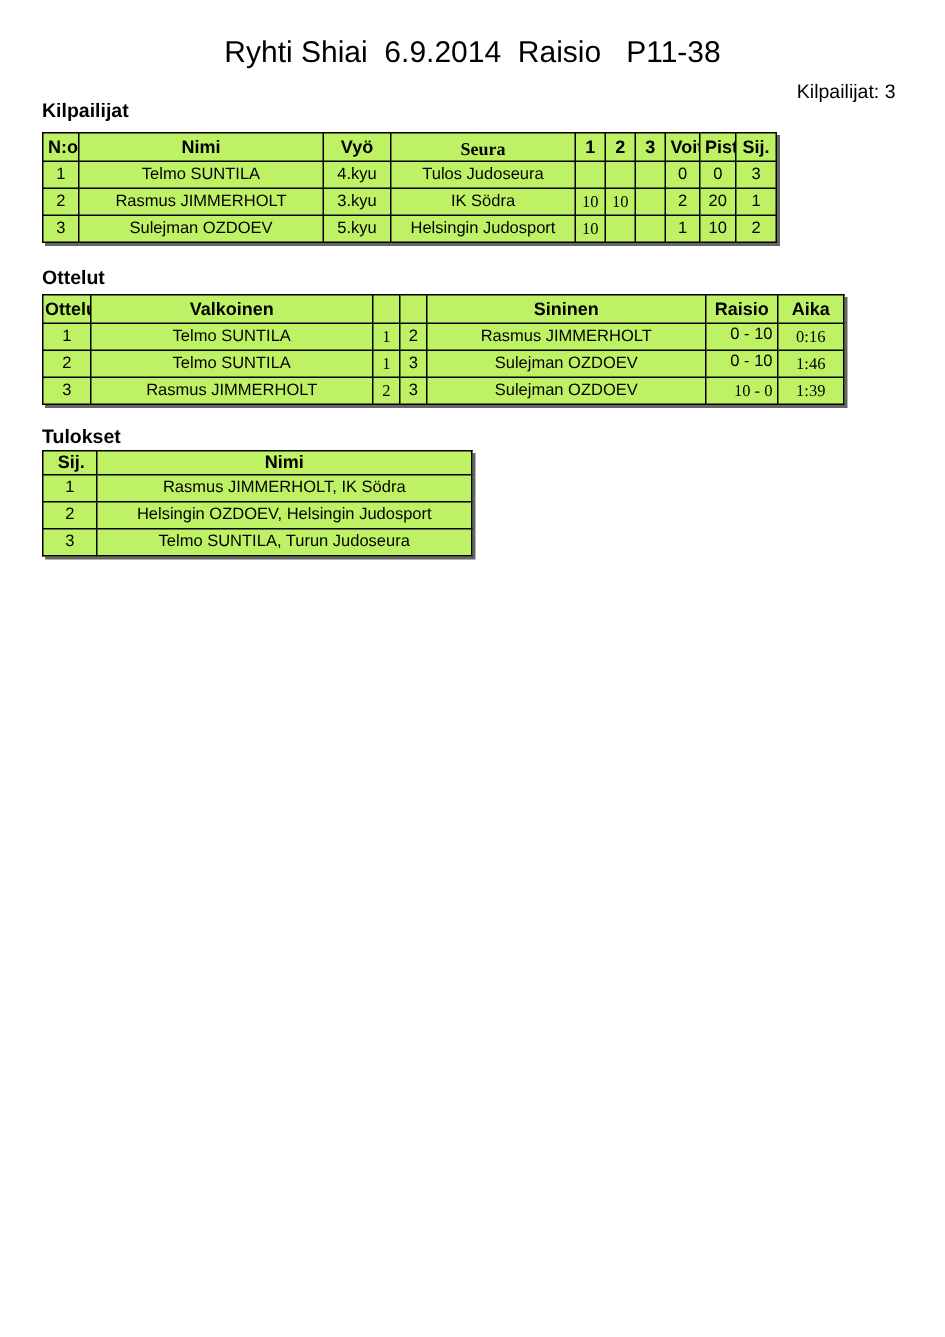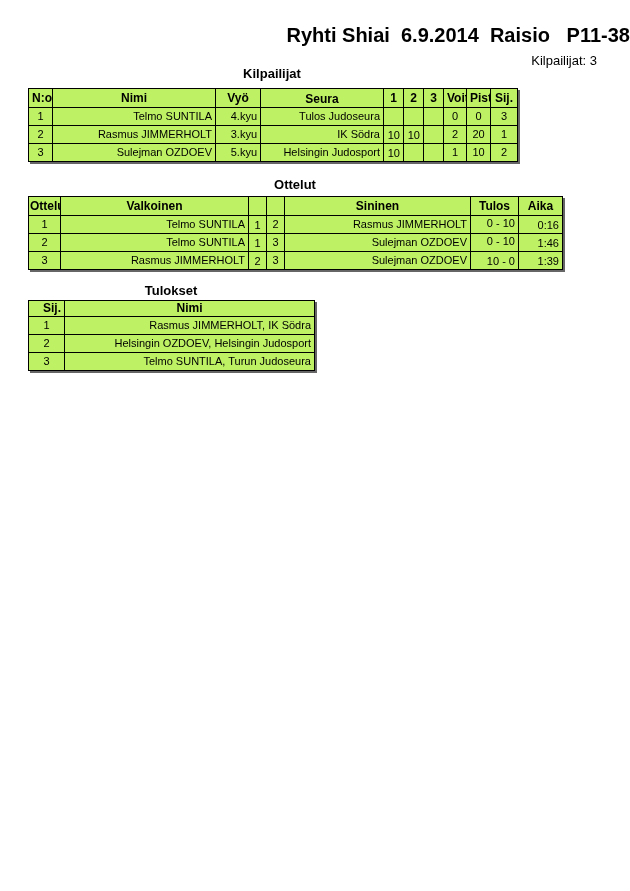--- a/index.html
+++ b/index.html
@@ -5,28 +5,28 @@
   * { box-sizing: border-box; }
   html, body { margin: 0; padding: 0; }
   body {
     width: 630px; height: 891px;
     background: #ffffff; color: #000000;
     font-family: "Liberation Sans", sans-serif;
     position: relative; overflow: hidden;
   }
   .page-title {
     position: absolute; top: 24px; left: 0; width: 630px;
-    text-align: right; font-size: 20px; font-weight: bold; white-space: pre;
+    text-align: center; font-size: 20px; font-weight: normal; white-space: pre;
   }
   .count-label {
     position: absolute; top: 53px; right: 33px;
     font-size: 13px; font-weight: normal;
   }
   .sec-heading {
-    position: absolute; font-size: 13px; font-weight: bold; text-align: center;
+    position: absolute; font-size: 13px; font-weight: bold; text-align: left;
   }
   .h-kilpailijat { top: 66px; left: 28px; width: 488px; }
   .h-ottelut    { top: 177px; left: 28px; width: 534px; }
   .h-tulokset   { top: 283px; left: 28px; width: 286px; }
 
   table {
     position: absolute; left: 28px;
     border-collapse: collapse; table-layout: fixed;
     background: #bef264;
     box-shadow: 2px 2px 0 rgba(0,0,0,0.6);
@@ -35,25 +35,25 @@
   #ottelut-table     { top: 196px; width: 535px; }
   #tulokset-table    { top: 300px; width: 287px; }
 
   th, td {
     border: 1px solid #000;
     font-size: 11px; font-weight: normal;
     height: 18px; padding: 1px 3px; line-height: 13px;
     white-space: nowrap; overflow: hidden; vertical-align: middle;
   }
   th { font-size: 12px; font-weight: bold; text-align: center; height: 19px; }
-  .al { text-align: right; }
+  .al { text-align: center; }
   .ac { text-align: center; }
   .ar { text-align: right; }
   .vt { vertical-align: top; }
-  .vb { vertical-align: bottom; }
+  .vb { vertical-align: bottom; font-family: Liberation Serif, serif; }
 </style>
 </head>
 <body>
 
 <div class="page-title">Ryhti Shiai  6.9.2014  Raisio   P11-38</div>
 <div class="count-label">Kilpailijat: 3</div>
 
 <div class="sec-heading h-kilpailijat">Kilpailijat</div>
 
 <table id="kilpailijat-table">
@@ -135,21 +135,21 @@
       <col style="width:48px">
       <col style="width:44px">
   </colgroup>
   <thead>
     <tr>
       <th class="al" style="padding-left:1px">Ottelu</th>
       <th>Valkoinen</th>
       <th></th>
       <th></th>
       <th>Sininen</th>
-      <th>Tulos</th>
+      <th>Raisio</th>
       <th>Aika</th>
     </tr>
   </thead>
   <tbody>
     <tr>
       <td class="ac">1</td>
       <td class="al">Telmo SUNTILA</td>
       <td class="ac vb">1</td>
       <td class="ac">2</td>
       <td class="al">Rasmus JIMMERHOLT</td>

